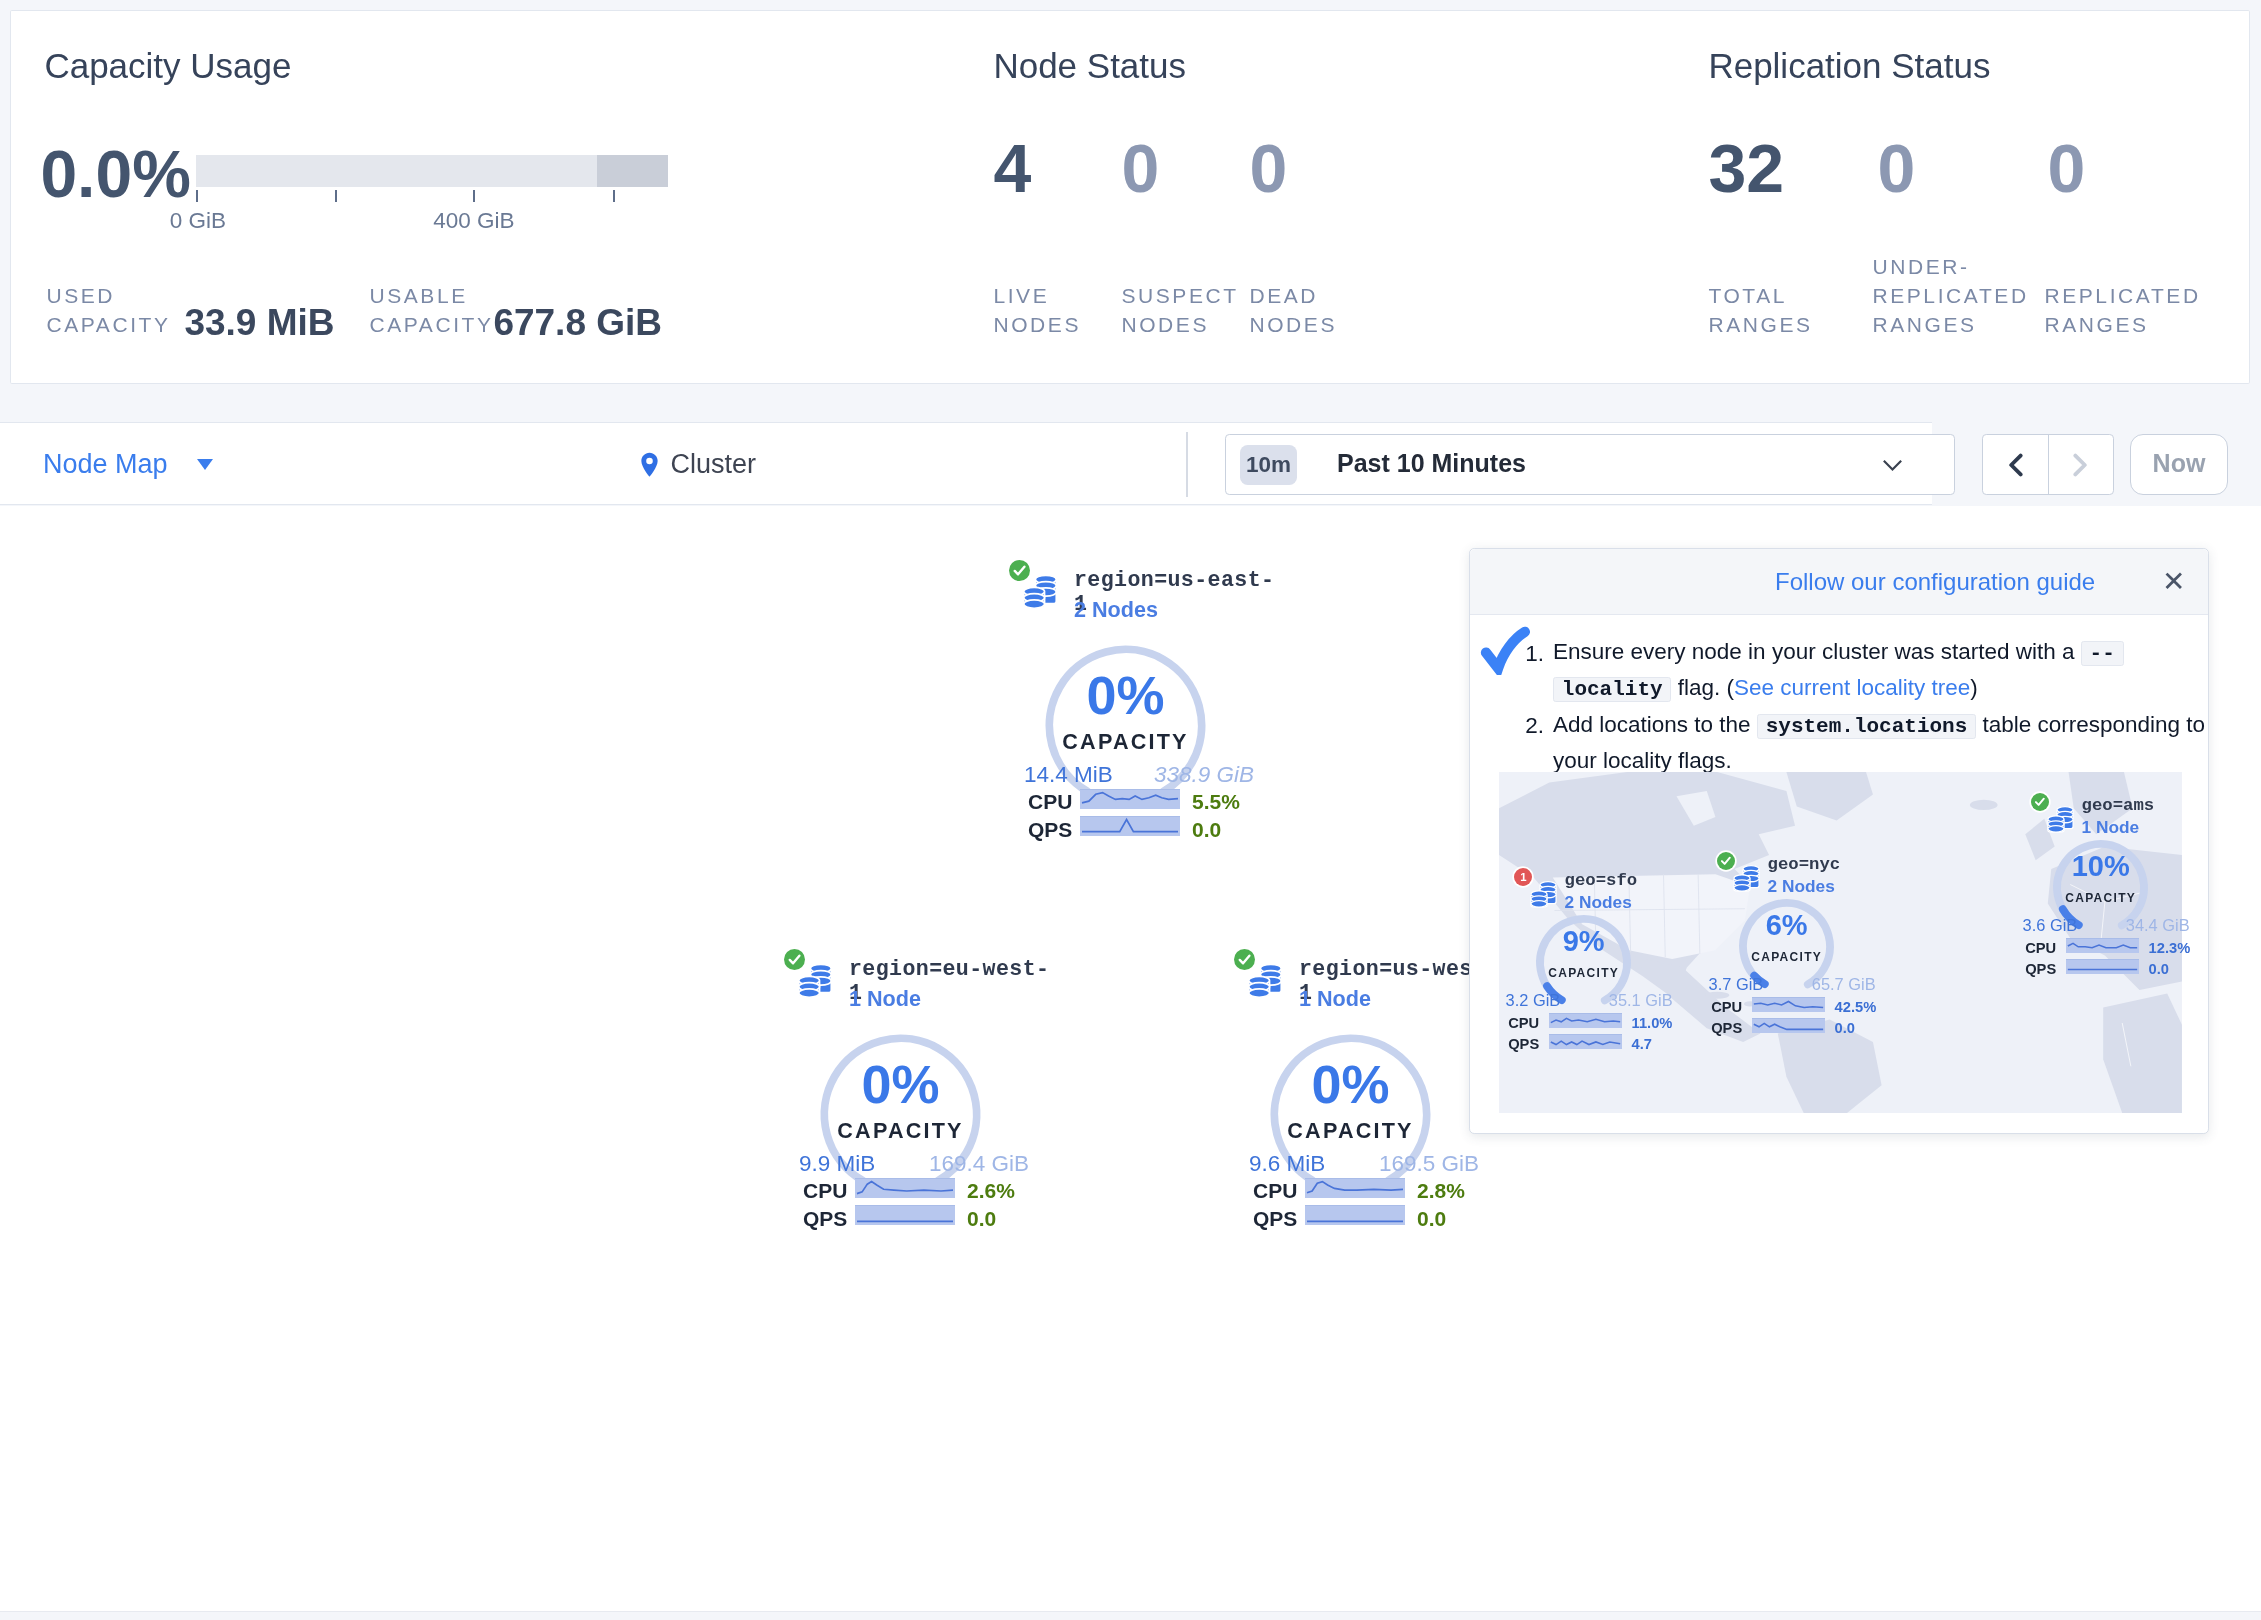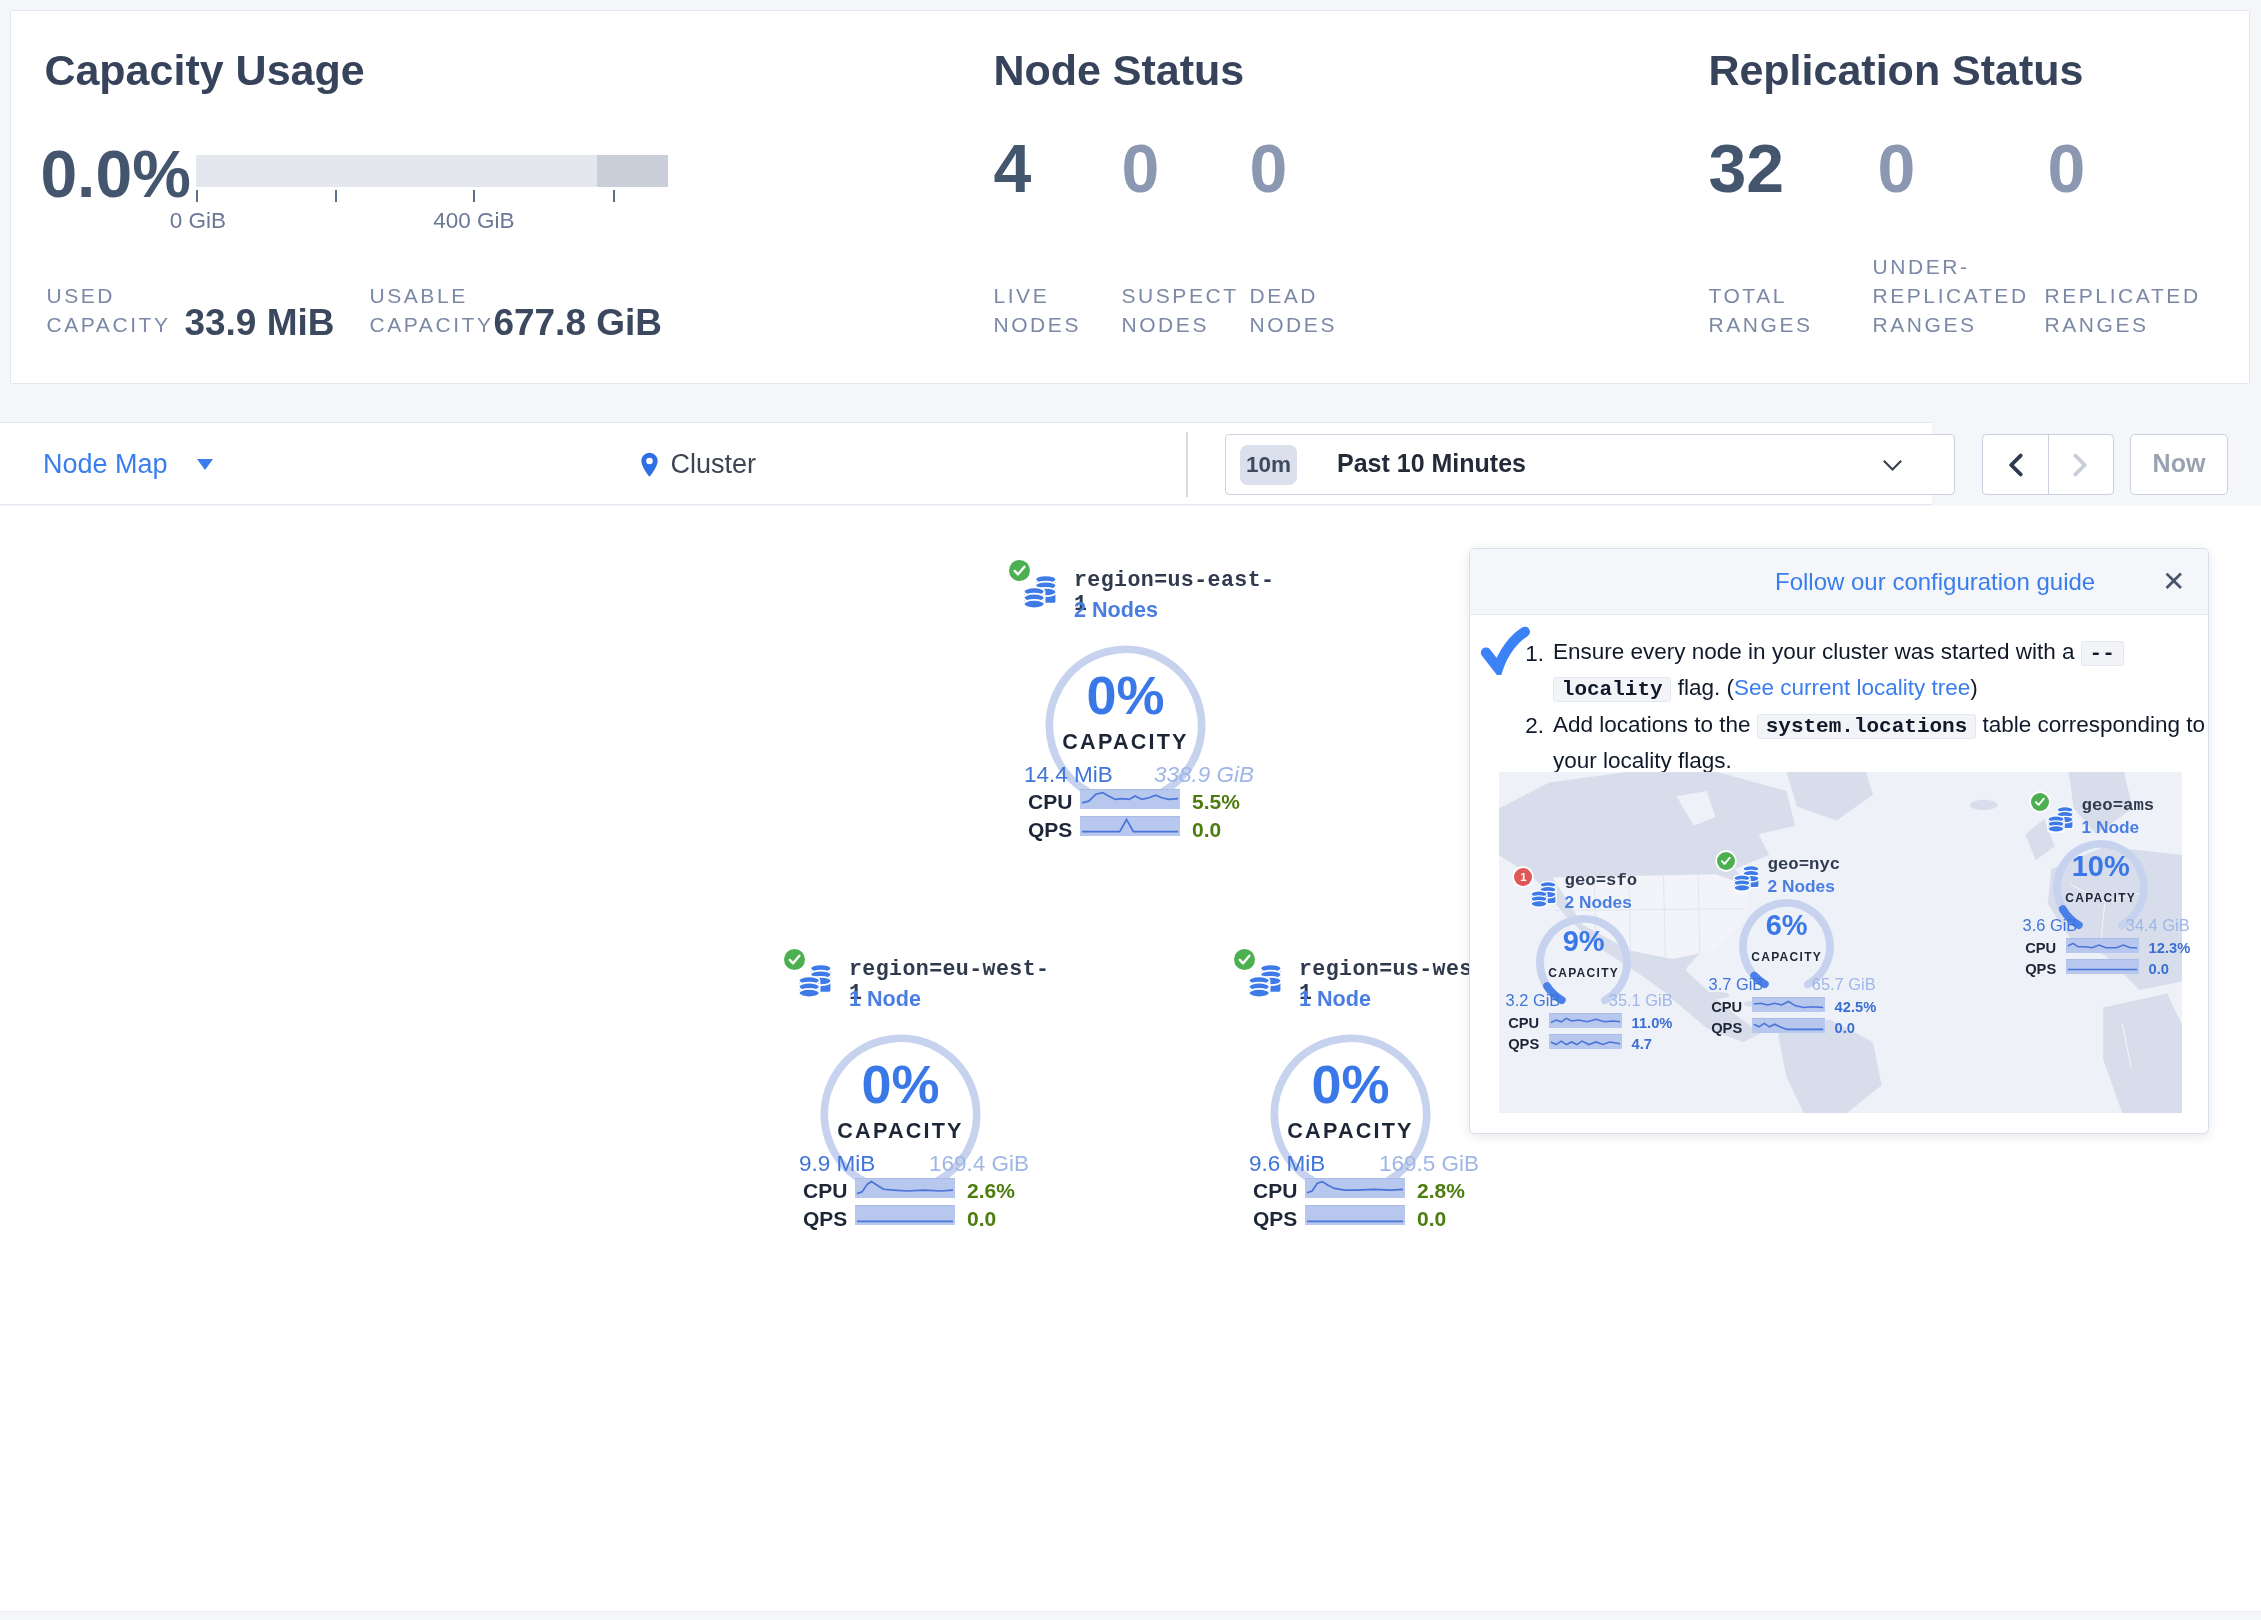--- a/index.html
+++ b/index.html
@@ -9,21 +9,21 @@
     --barlight:#e4e7ed; --bardark:#c9ced8; --track:#c7d3ee; --sparkbg:#b7c7ee; --sparkline:#4a74d8;
   }
   *{margin:0;padding:0;box-sizing:border-box;}
   body{font-family:"Liberation Sans",sans-serif;background:var(--bg);}
   .page{position:relative;width:2261px;height:1621px;background:var(--bg);overflow:hidden;}
   .abs{position:absolute;}
   .mono{font-family:"Liberation Mono","DejaVu Sans Mono",monospace;}
 
   
   .stats-panel{left:10.4px;top:10.4px;width:2240px;height:374px;background:#fff;border:0.9px solid var(--border);border-radius:1.7px;}
-  .sec-title{font-size:43px;font-weight:700;color:var(--title);}
+  .sec-title{font-size:35px;font-weight:400;color:var(--title);}
   .big-num{font-size:68px;font-weight:700;color:var(--big);line-height:1;}
   .big-num.zero{color:var(--mutednum);font-weight:700;}
   .stat-label{font-size:21px;letter-spacing:2.6px;color:var(--label);line-height:29px;}
   .stat-value{font-size:37px;font-weight:700;color:#3b485e;line-height:1;}
   .cap-bar{left:185px;top:144px;width:472px;height:32px;background:var(--barlight);}
   .cap-bar-dark{position:absolute;left:401px;top:0;width:71px;height:32px;background:var(--bardark);}
   .tick{width:1.7px;height:11.3px;background:#5e6e8a;top:179px;}
   .tick-label{top:197px;width:121px;text-align:center;font-size:22.5px;color:#6a7994;}
 
   
@@ -31,21 +31,21 @@
   .viewsel-label{font-size:27px;color:var(--blue);font-weight:400;}
   .caret{width:0;height:0;border-left:8.7px solid transparent;border-right:8.7px solid transparent;border-top:11.3px solid var(--blue);}
   .crumb-label{font-size:27px;color:#3e4452;}
   .tb-divider{left:1186px;top:8.7px;width:1.7px;height:65px;background:#d6dbe4;}
   .time-box{left:1225px;top:11.3px;width:730px;height:61px;border:1.7px solid var(--border2);border-radius:4.3px;background:#fff;}
   .time-badge{left:14px;top:9.5px;width:57px;height:40px;background:#dbe0ec;border-radius:7.8px;text-align:center;line-height:40px;font-size:22.5px;font-weight:700;color:#3e4a5f;}
   .time-label{left:111px;top:0;line-height:57px;font-size:25px;font-weight:700;color:#242b38;}
   .pager{left:1982px;top:11.3px;width:132px;height:61px;border:1.7px solid var(--border2);border-radius:4.3px;background:#fff;display:flex;}
   .pager-btn{flex:1;display:flex;align-items:center;justify-content:center;}
   .pager-btn:first-child{border-right:1.7px solid var(--border2);}
-  .now-btn{left:2130px;top:11.3px;width:98px;height:61px;border:1.7px solid var(--border2);border-radius:5px;background:#fff;text-align:center;line-height:57px;font-size:25px;font-weight:700;color:#99a2b0;}
+  .now-btn{left:2130px;top:11.3px;width:98px;height:61px;border:1.7px solid var(--border2);border-radius:13px;background:#fff;text-align:center;line-height:57px;font-size:25px;font-weight:700;color:#99a2b0;}
 
   
   .content{left:0;top:506px;width:2261px;height:1106px;background:#fff;}
   .bottom-strip{left:0;top:1611px;width:2261px;height:9.5px;background:var(--bg);border-top:0.9px solid #e7eaf0;}
 
   
   .rc{width:294px;height:290px;}
   .badge{width:21px;height:21px;border-radius:50%;box-shadow:0 0 0 1.7px #fff;display:flex;align-items:center;justify-content:center;}
   .badge.ok{background:#4caf50;}
   .db-ico{width:40px;height:42px;}

